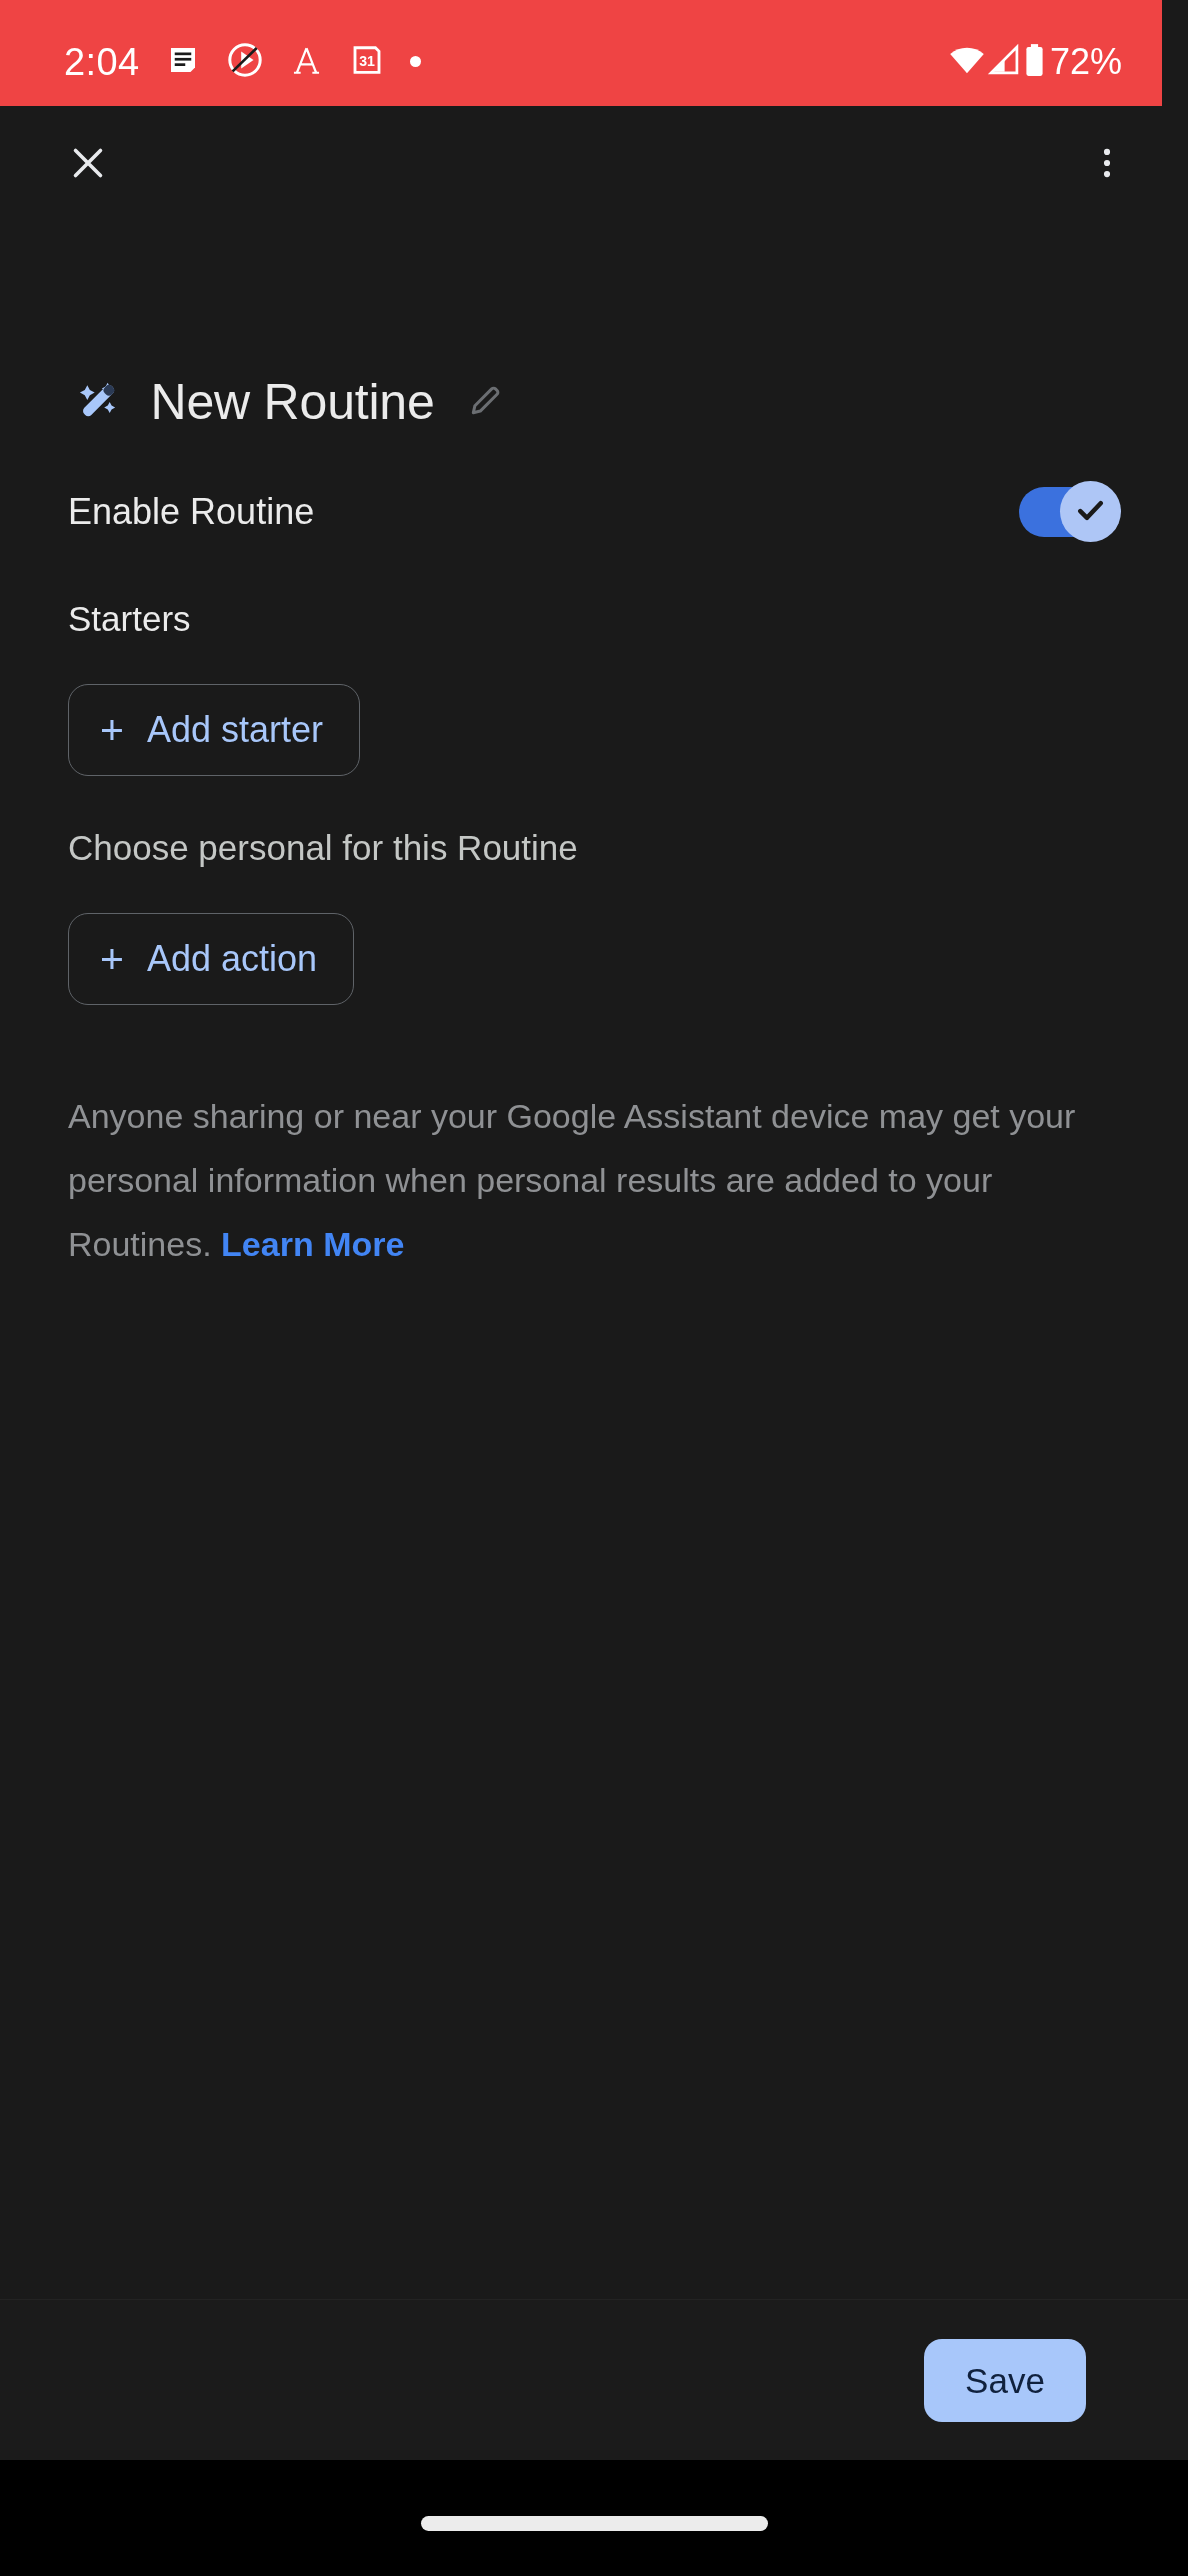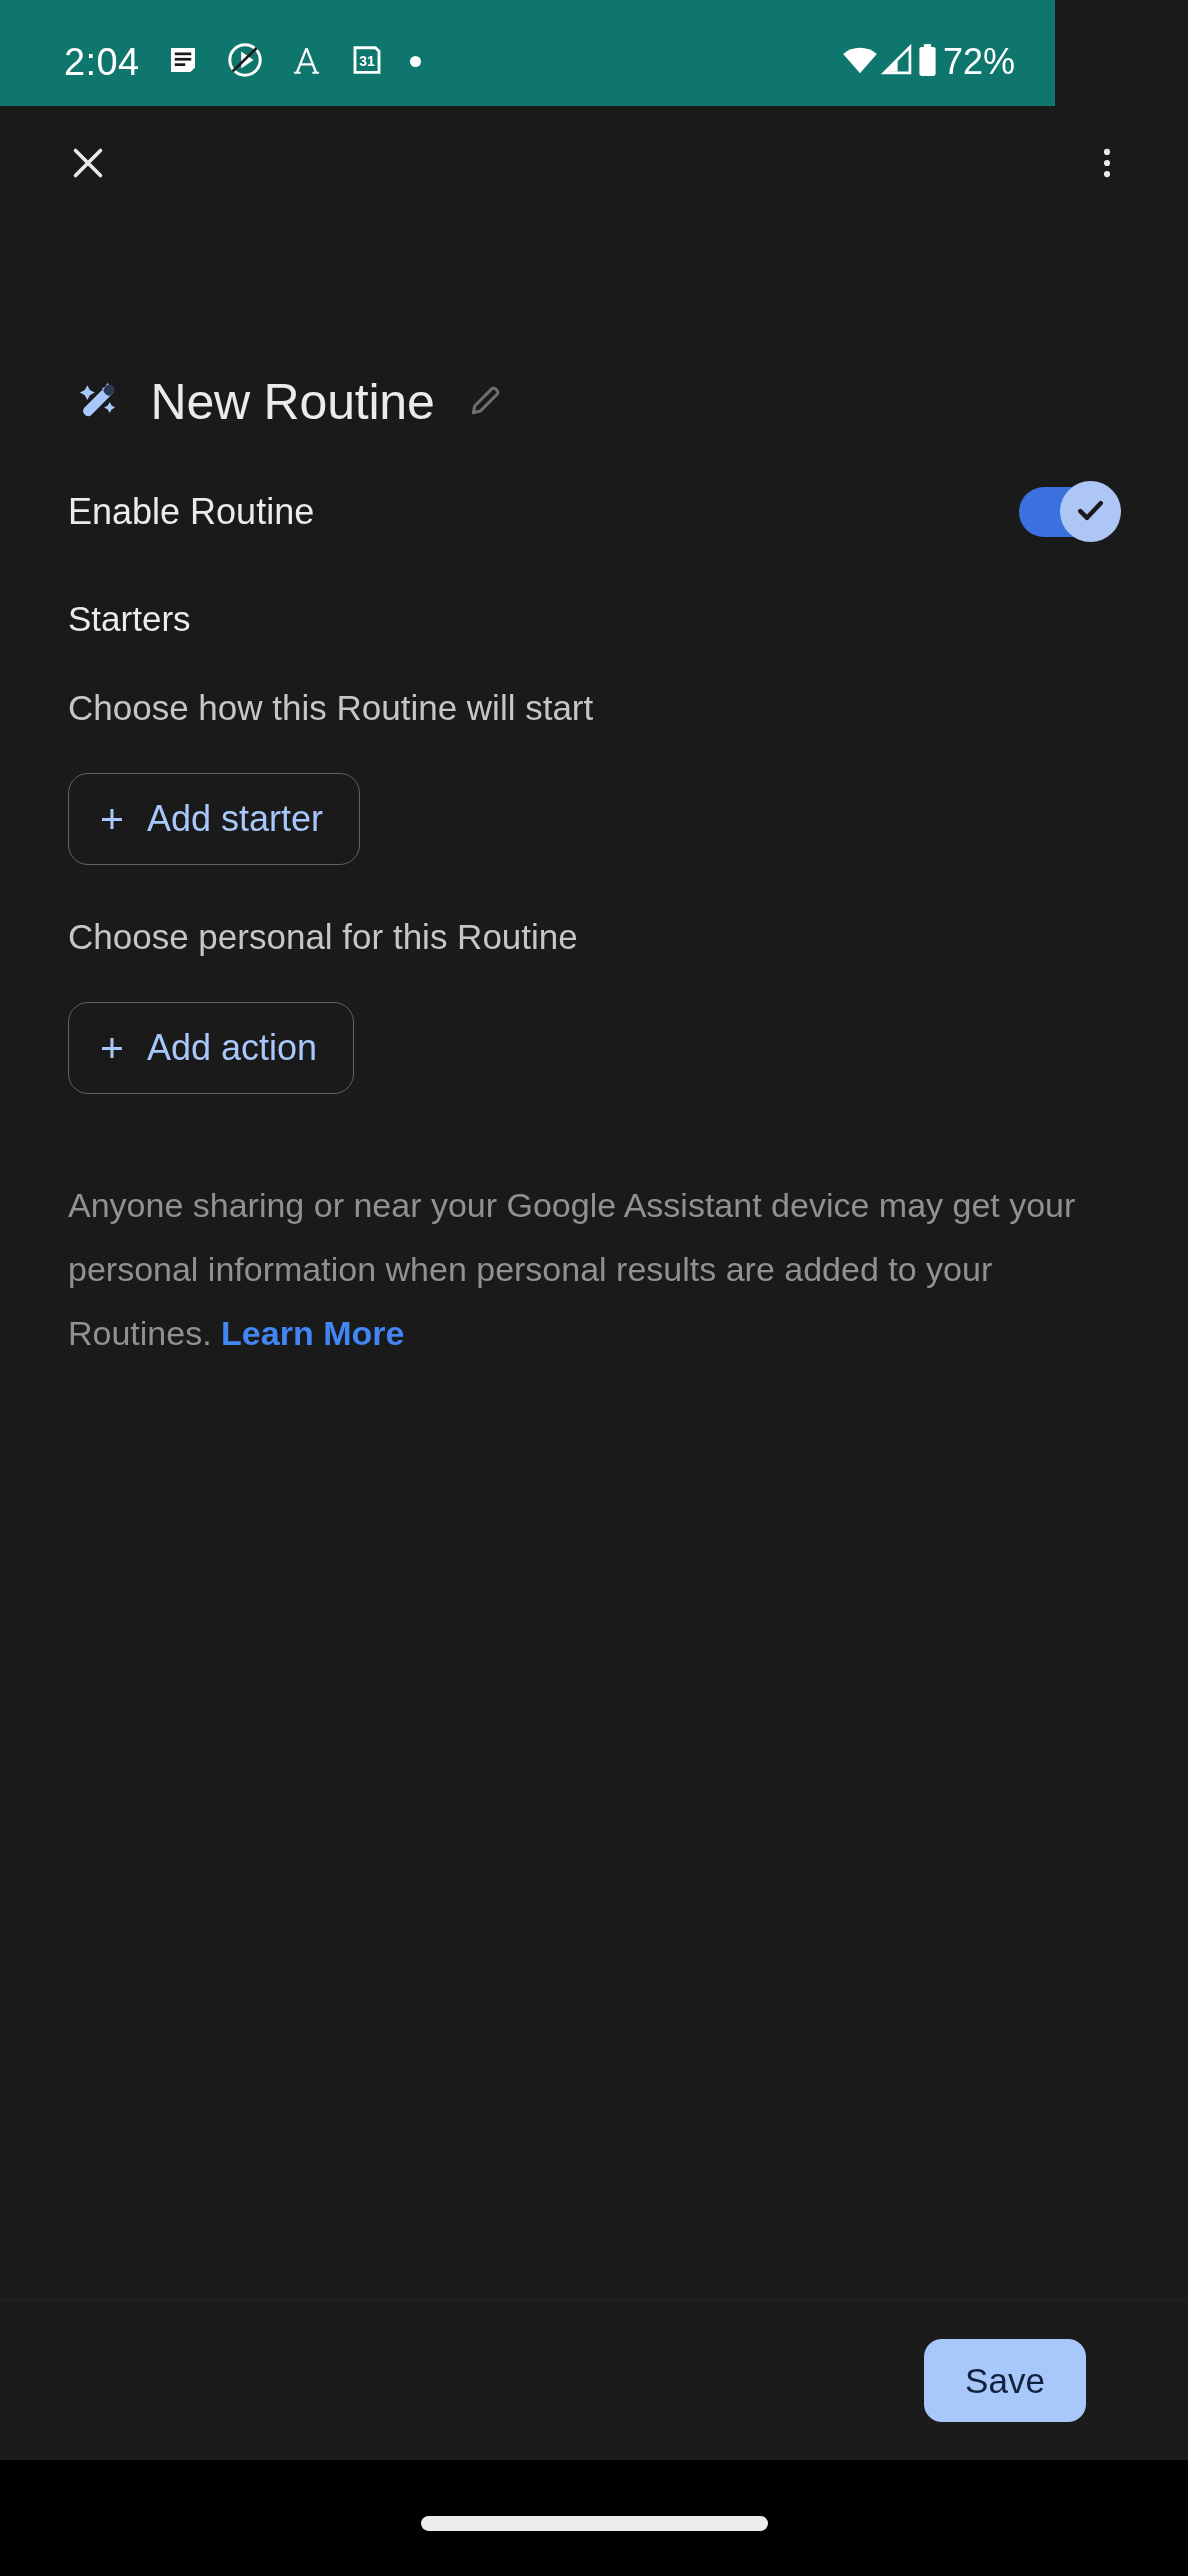--- a/index.html
+++ b/index.html
@@ -18,27 +18,27 @@
     width: 1189px;
     height: 2576px;
     background: #1a1a1a;
     overflow: hidden;
   }
 
   
   .status-bar {
     position: absolute;
     top: 0; left: 0;
-    width: 1055px;
+    width: 1162px;
     height: 106px;
     display: flex;
     align-items: center;
     justify-content: space-between;
     padding: 17px 40px 0 64px;
-    background: #0f766e;
+    background: #ef4444;
   }
   .status-left {
     display: flex;
     align-items: center;
     gap: 25px;
   }
   .status-time {
     color: #ffffff;
     font-size: 38px;
     letter-spacing: 0.4px;
@@ -368,21 +368,20 @@
           <span>
             <svg width="35" height="35" viewBox="0 0 24 24">
               <path fill="none" stroke="#1a1a1a" stroke-width="3.1" stroke-linecap="round" stroke-linejoin="round" d="M5 12.4l4.6 4.6L19 7"></path>
             </svg>
           </span>
         </span>
       </span>
     </div>
 
     <div class="section-title">Starters</div>
-    <div class="section-desc">Choose how this Routine will start</div>
     <button class="add-btn">
       <span class="add-btn-plus">+</span>
       <span class="add-btn-label">Add starter</span>
     </button>
 
     <div class="section-desc">Choose personal for this Routine</div>
     <button class="add-btn">
       <span class="add-btn-plus">+</span>
       <span class="add-btn-label">Add action</span>
     </button>

